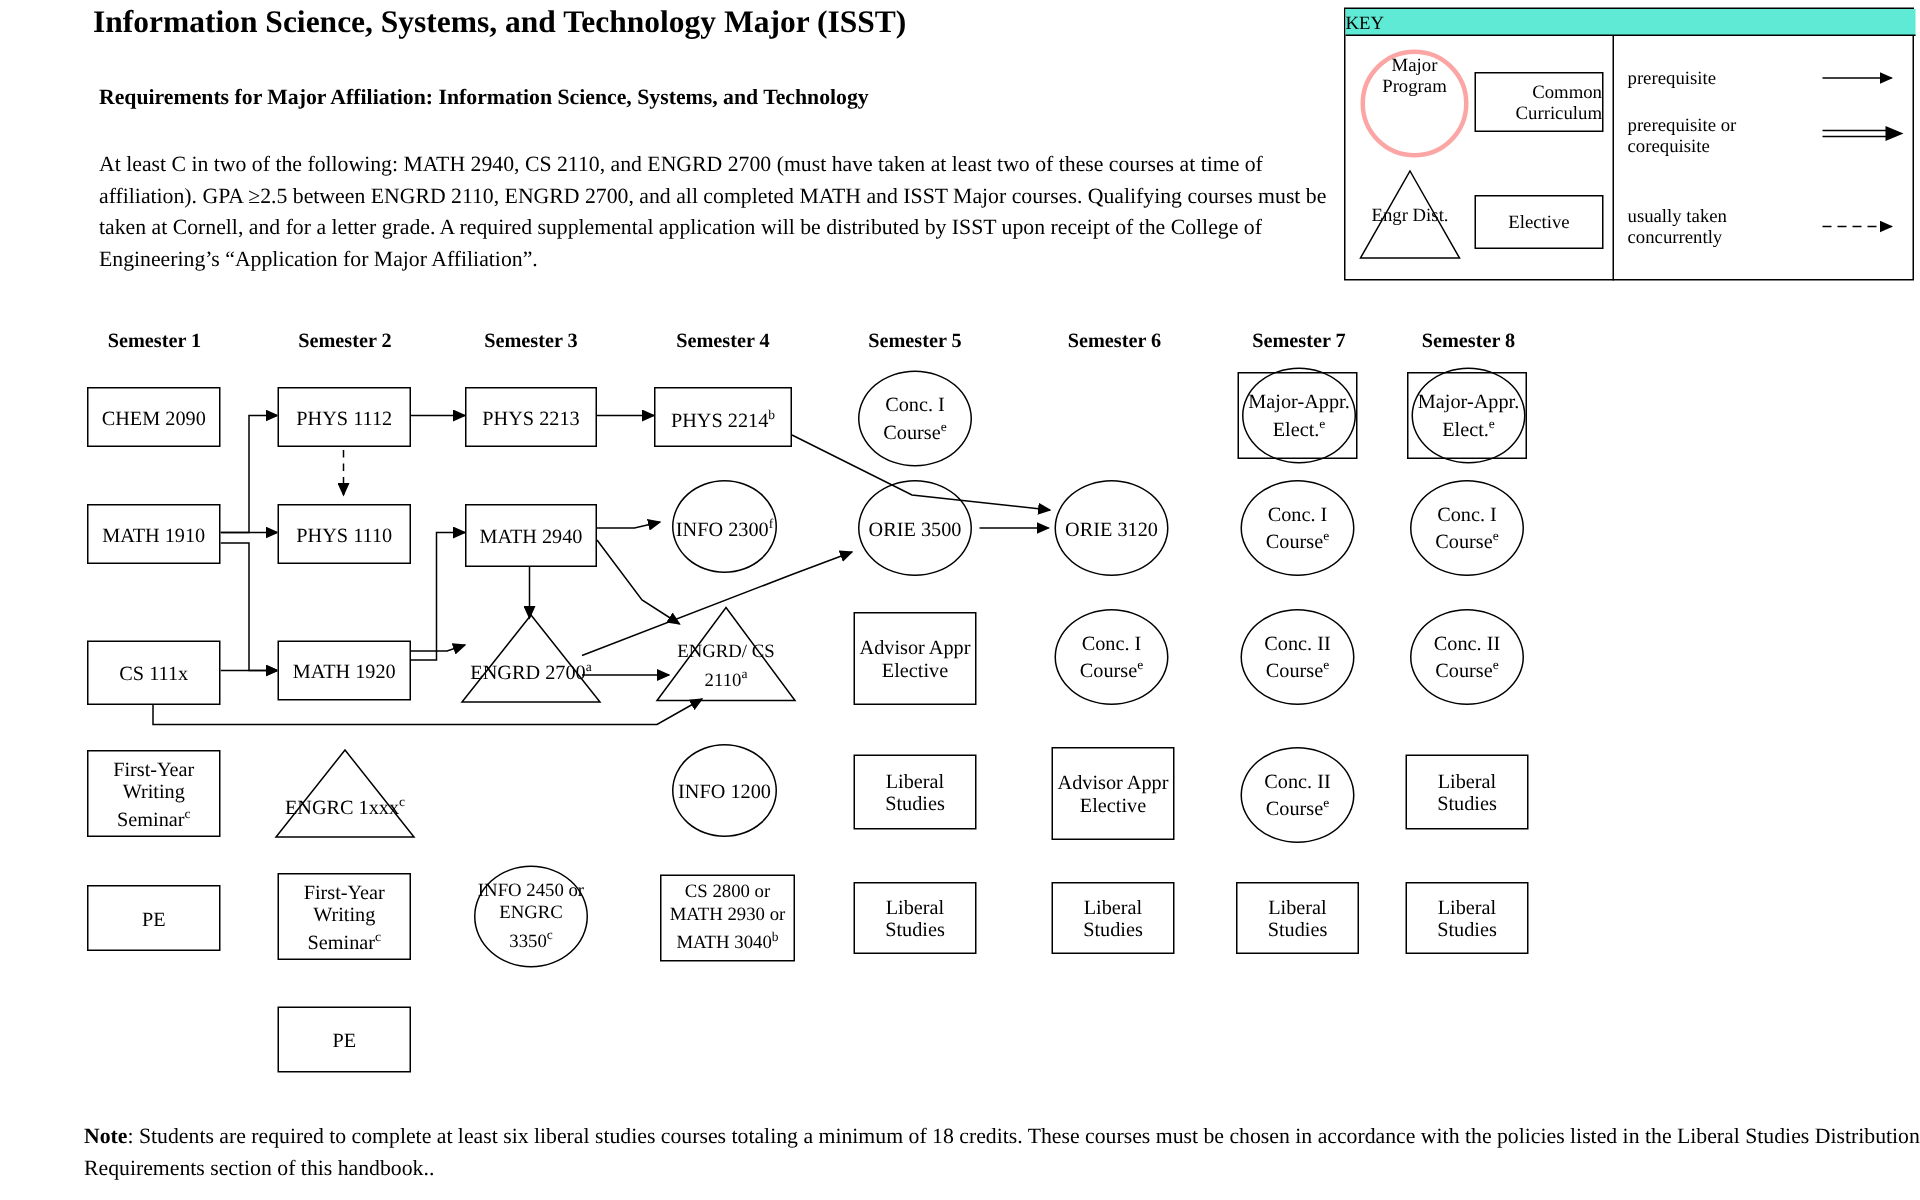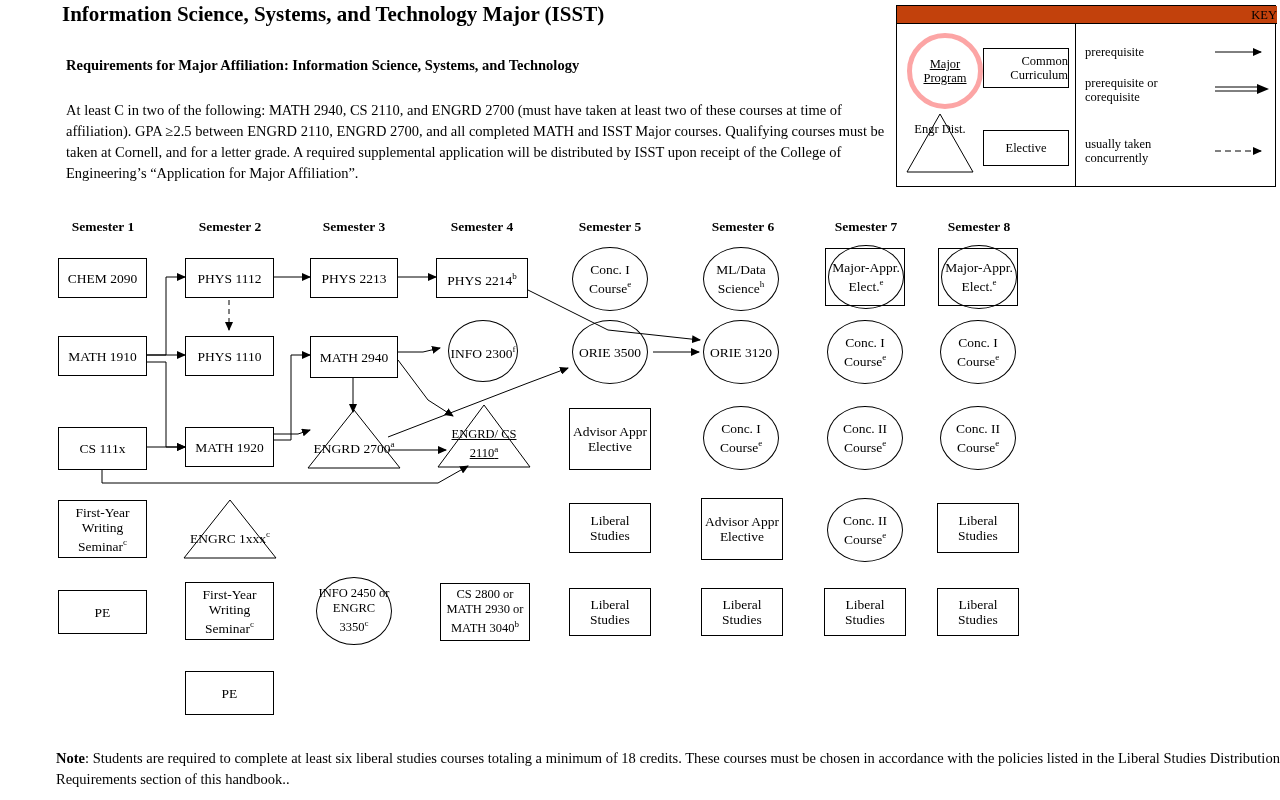--- a/index.html
+++ b/index.html
@@ -26,43 +26,43 @@
     font-size:14.5px;line-height:21px;text-align:left;
   }
 
   
   .keybox{
     position:absolute;left:848px;top:5px;width:380px;height:182px;
     border:1px solid #000;box-sizing:border-box;
   }
   .keyhead{
     position:absolute;left:0;top:0;width:380px;height:18px;
-    background:#c2410c;border-bottom:1px solid #000;box-sizing:border-box;
-    text-align:right;font-size:12.5px;line-height:18px;
+    background:#5eead4;border-bottom:1px solid #000;box-sizing:border-box;
+    text-align:left;font-size:12.5px;line-height:18px;
   }
   .keydiv{
     position:absolute;left:178px;top:18px;width:1px;height:163px;background:#000;
   }
   .key-ellipse{
     position:absolute;left:10px;top:27px;width:66px;height:66px;
-    border:5px solid #fca5a5;border-radius:50%;
-    display:flex;align-items:center;justify-content:center;text-align:center;
-    font-size:12.5px;line-height:14px;text-decoration:underline;
+    border:3px solid #fca5a5;border-radius:50%;
+    display:flex;justify-content:center;text-align:center;
+    font-size:12.5px;line-height:14px;
   }
   .key-rect{
     position:absolute;left:86px;top:42px;width:84px;height:38px;
     border:1px solid #000;
     display:flex;align-items:center;justify-content:center;text-align:right;
     font-size:12.5px;line-height:14px;
   }
   .key-tri{
     position:absolute;left:8px;top:106px;width:70px;height:62px;
   }
   .key-tri-label{
-    position:absolute;left:8px;top:116px;width:70px;text-align:center;
+    position:absolute;left:8px;top:130px;width:70px;text-align:center;
     font-size:12.5px;line-height:14px;
   }
   .key-elect{
     position:absolute;left:86px;top:124px;width:84px;height:34px;
     border:1px solid #000;
     display:flex;align-items:center;justify-content:center;
     font-size:12.5px;
   }
   .key-lbl{position:absolute;font-size:12.5px;line-height:14px;}
   .key-l1{left:188px;top:39px;width:120px;}
@@ -251,21 +251,24 @@
   <div class="node rect" style="left:388px;top:258px;width:92px;height:40px;">
     <span><span>PHYS 2214</span><sup>b</sup></span>
   </div>
   <div class="node ellipse" style="left:400px;top:320px;width:70px;height:62px;">
     <span><span>INFO 2300</span><sup>f</sup></span>
   </div>
   <div class="node tri" style="left:388px;top:403px;width:96px;height:66px;">
     <svg class="trisvg" width="96" height="66" viewBox="0 0 96 66">
       <polygon points="48,2 94,64 2,64" fill="none" stroke="#000" stroke-width="1"></polygon>
     </svg>
-    <span class="trilabel" style="margin-top:16px;font-size:12.5px;text-decoration:underline;"><span>ENGRD/ CS 2110</span><sup>a</sup></span>
+    <span class="trilabel" style="margin-top:16px;font-size:12.5px;"><span>ENGRD/ CS 2110</span><sup>a</sup></span>
+  </div>
+  <div class="node ellipse" style="left:400px;top:496px;width:70px;height:62px;">
+    <span>INFO 1200</span>
   </div>
   <div class="node rect" style="left:392px;top:583px;width:90px;height:58px;font-size:12.5px;">
     <span><span>CS 2800 or MATH 2930 or MATH 3040</span><sup>b</sup></span>
   </div>
 
   <div class="node ellipse" style="left:524px;top:247px;width:76px;height:64px;">
     <span><span>Conc. I Course</span><sup>e</sup></span>
   </div>
   <div class="node ellipse" style="left:524px;top:320px;width:76px;height:64px;">
     <span>ORIE 3500</span>
@@ -273,23 +276,20 @@
   <div class="node rect" style="left:521px;top:408px;width:82px;height:62px;">
     <span>Advisor Appr Elective</span>
   </div>
   <div class="node rect" style="left:521px;top:503px;width:82px;height:50px;">
     <span>Liberal Studies</span>
   </div>
   <div class="node rect" style="left:521px;top:588px;width:82px;height:48px;">
     <span>Liberal Studies</span>
   </div>
 
-  <div class="node ellipse" style="left:655px;top:247px;width:76px;height:64px;">
-    <span><span>ML/Data Science</span><sup>h</sup></span>
-  </div>
   <div class="node ellipse" style="left:655px;top:320px;width:76px;height:64px;">
     <span>ORIE 3120</span>
   </div>
   <div class="node ellipse" style="left:655px;top:406px;width:76px;height:64px;">
     <span><span>Conc. I Course</span><sup>e</sup></span>
   </div>
   <div class="node rect" style="left:653px;top:498px;width:82px;height:62px;">
     <span>Advisor Appr Elective</span>
   </div>
   <div class="node rect" style="left:653px;top:588px;width:82px;height:48px;">

